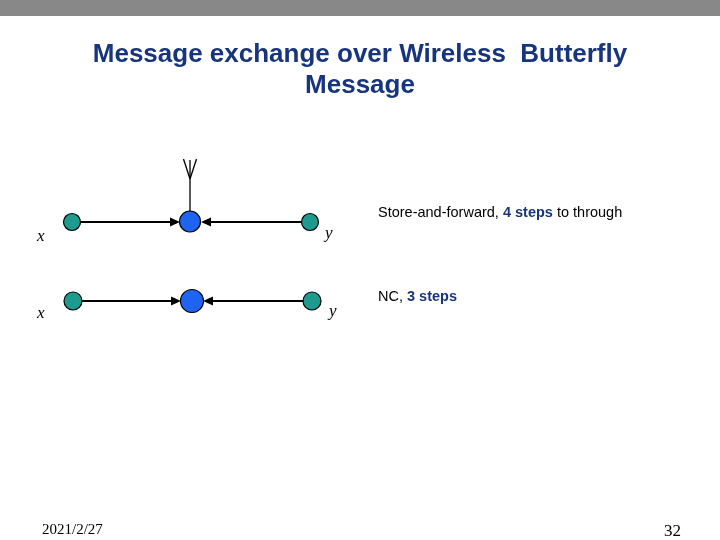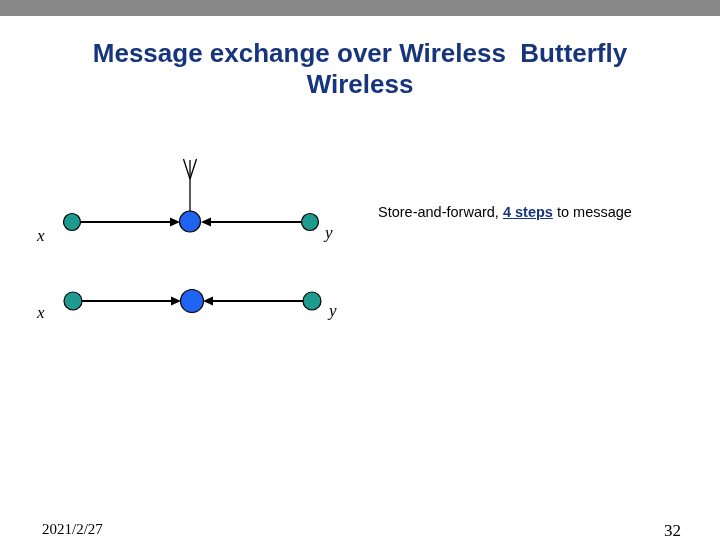--- a/index.html
+++ b/index.html
@@ -50,21 +50,20 @@
     width: 336px;
     font-size: 14.5px;
     line-height: 21px;
     color: #000000;
   }
   .annotation-store-forward { top: 186px; }
   .annotation-nc { top: 270px; }
   .steps-highlight {
     color: #17357D;
     font-weight: bold;
-    text-decoration: underline;
   }
   .footer-date {
     position: absolute;
     left: 42px;
     top: 505px;
     font-family: "Liberation Serif", serif;
     font-size: 15px;
     color: #000000;
   }
   .slide-number {
@@ -74,21 +73,21 @@
     font-family: "Liberation Serif", serif;
     font-size: 17px;
     color: #000000;
   }
 </style>
 </head>
 <body>
 
 <div class="slide">
 
-  <div class="slide-title"><span>Message exchange over Wireless  Butterfly</span><br><span>Wireless</span></div>
+  <div class="slide-title"><span>Message exchange over Wireless  Butterfly</span><br><span>Message</span></div>
 
   <svg class="diagram-svg" viewBox="0 0 370 200" xmlns="http://www.w3.org/2000/svg">
 
     <g stroke="#000000" stroke-width="1.3" fill="none">
       <line x1="190" y1="66" x2="190" y2="14"></line>
       <line x1="190" y1="33" x2="183.5" y2="13"></line>
       <line x1="190" y1="33" x2="196.5" y2="13"></line>
     </g>
 
     <g>
@@ -111,20 +110,23 @@
       <circle cx="312" cy="155" r="9" fill="#1F9A8E" stroke="#000000" stroke-width="1.2"></circle>
     </g>
   </svg>
 
   <span class="node-label label-x1">x</span>
   <span class="node-label label-y1">y</span>
   <span class="node-label label-x2">x</span>
   <span class="node-label label-y2">y</span>
 
   <div class="annotation annotation-store-forward">
-    <span>Store-and-forward, </span><span class="steps-highlight">4 steps</span><span> to message</span><br>
+    <span>Store-and-forward, </span><span class="steps-highlight">4 steps</span><span> to through</span><br>
   </div>
 
+  <div class="annotation annotation-nc">
+    <span>NC, </span><span class="steps-highlight">3 steps</span>
+  </div>
 
   <span class="footer-date">2021/2/27</span>
   <span class="slide-number">32</span>
 
 </div>
 
 </body></html>

